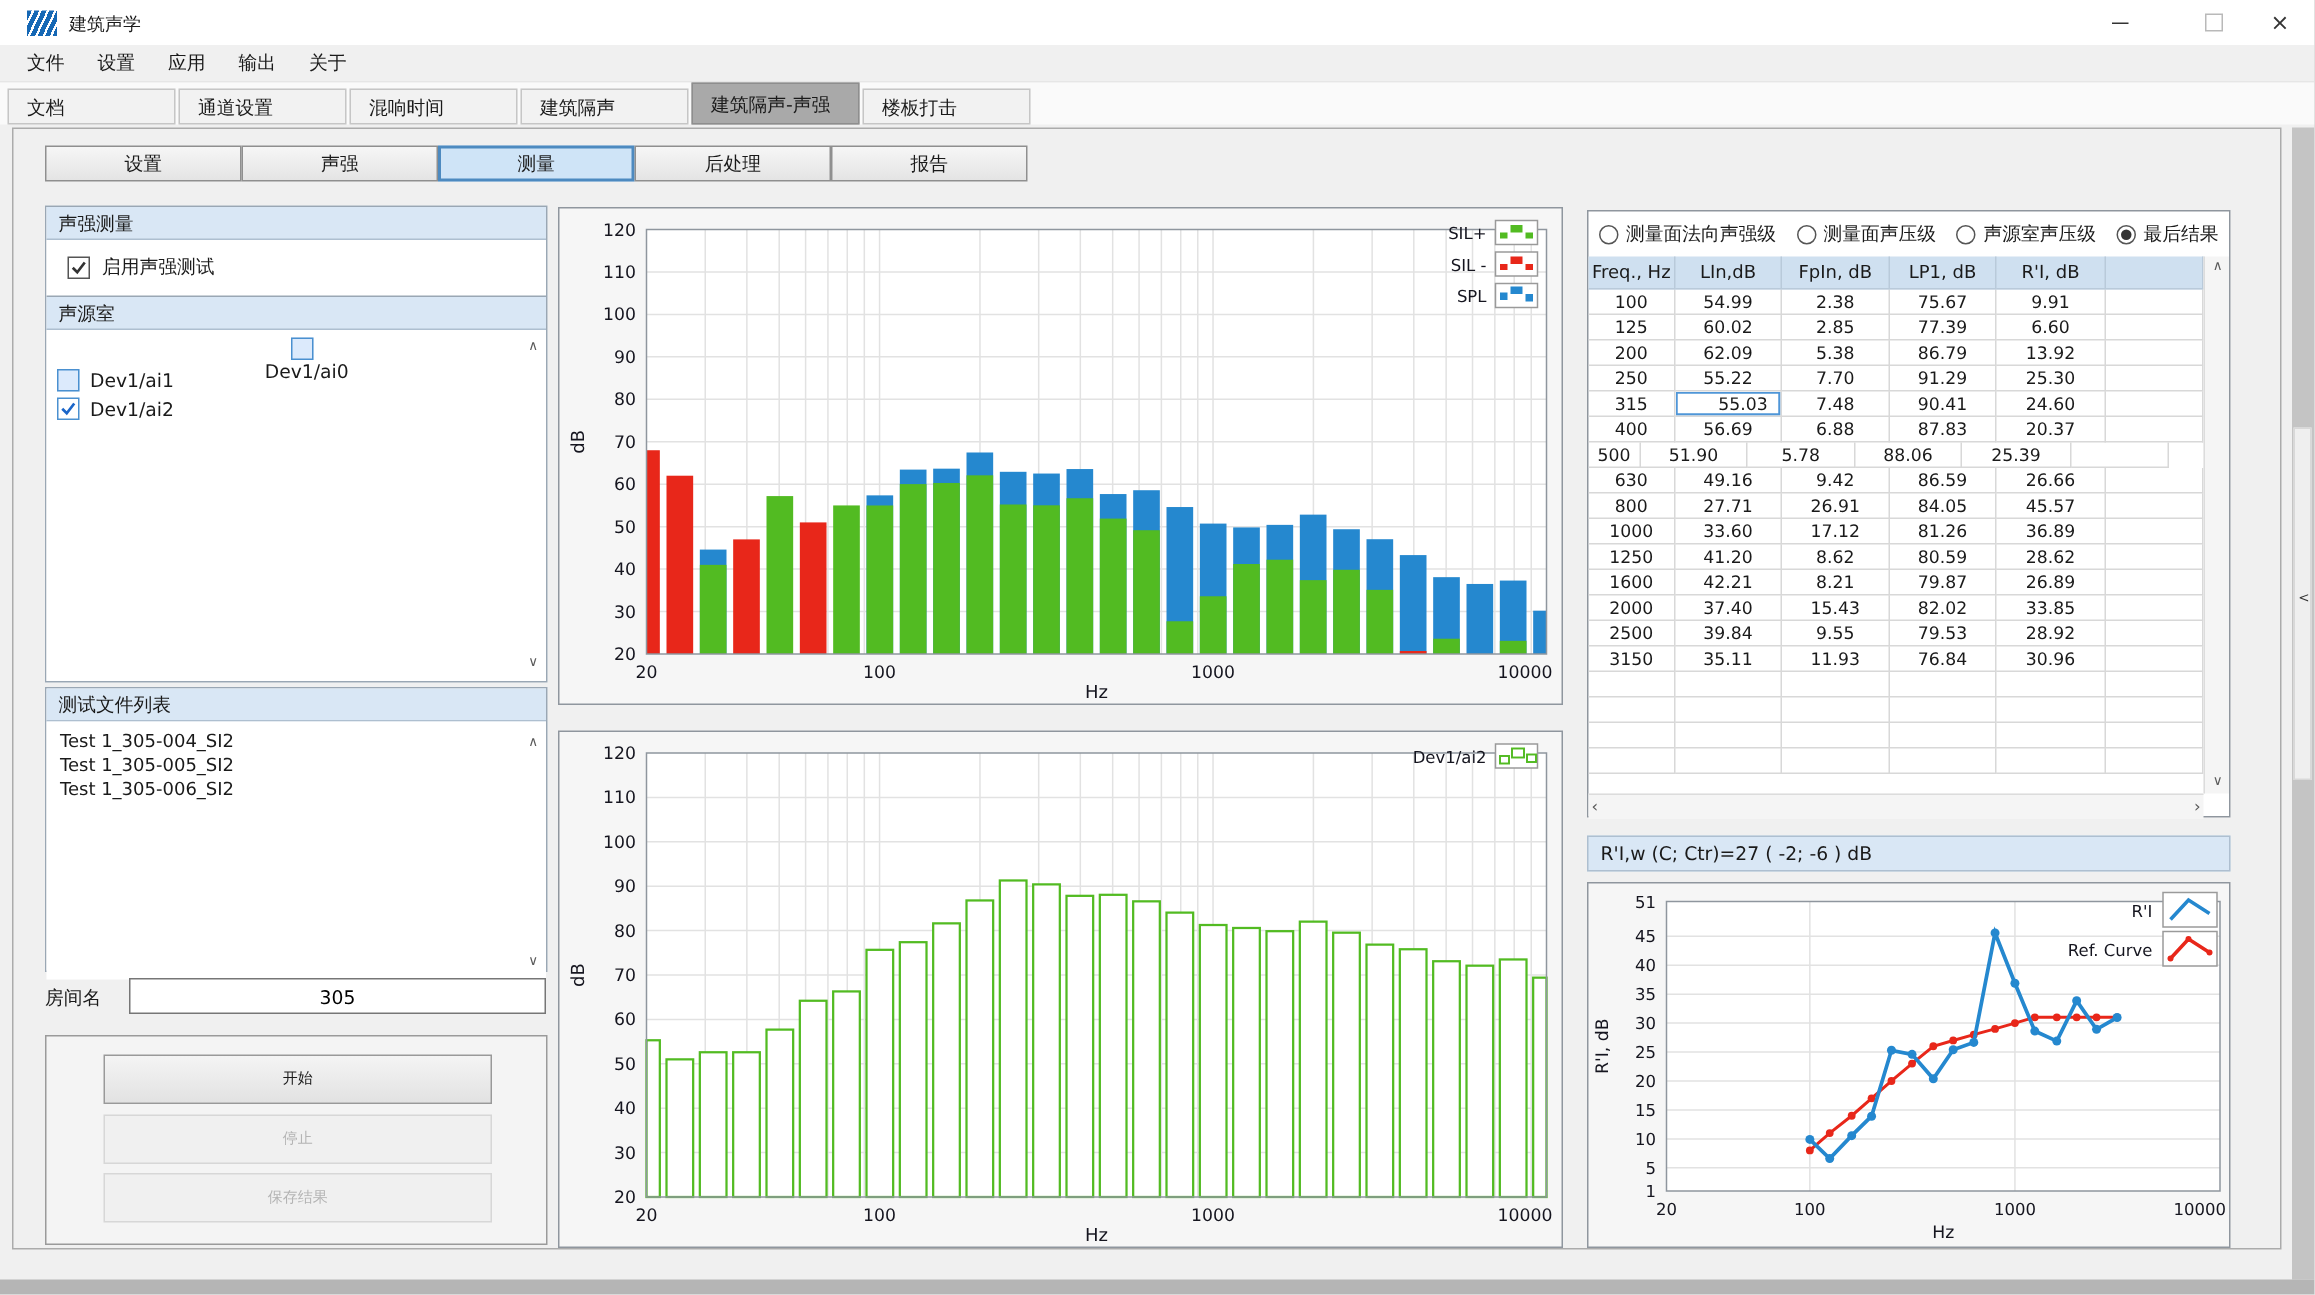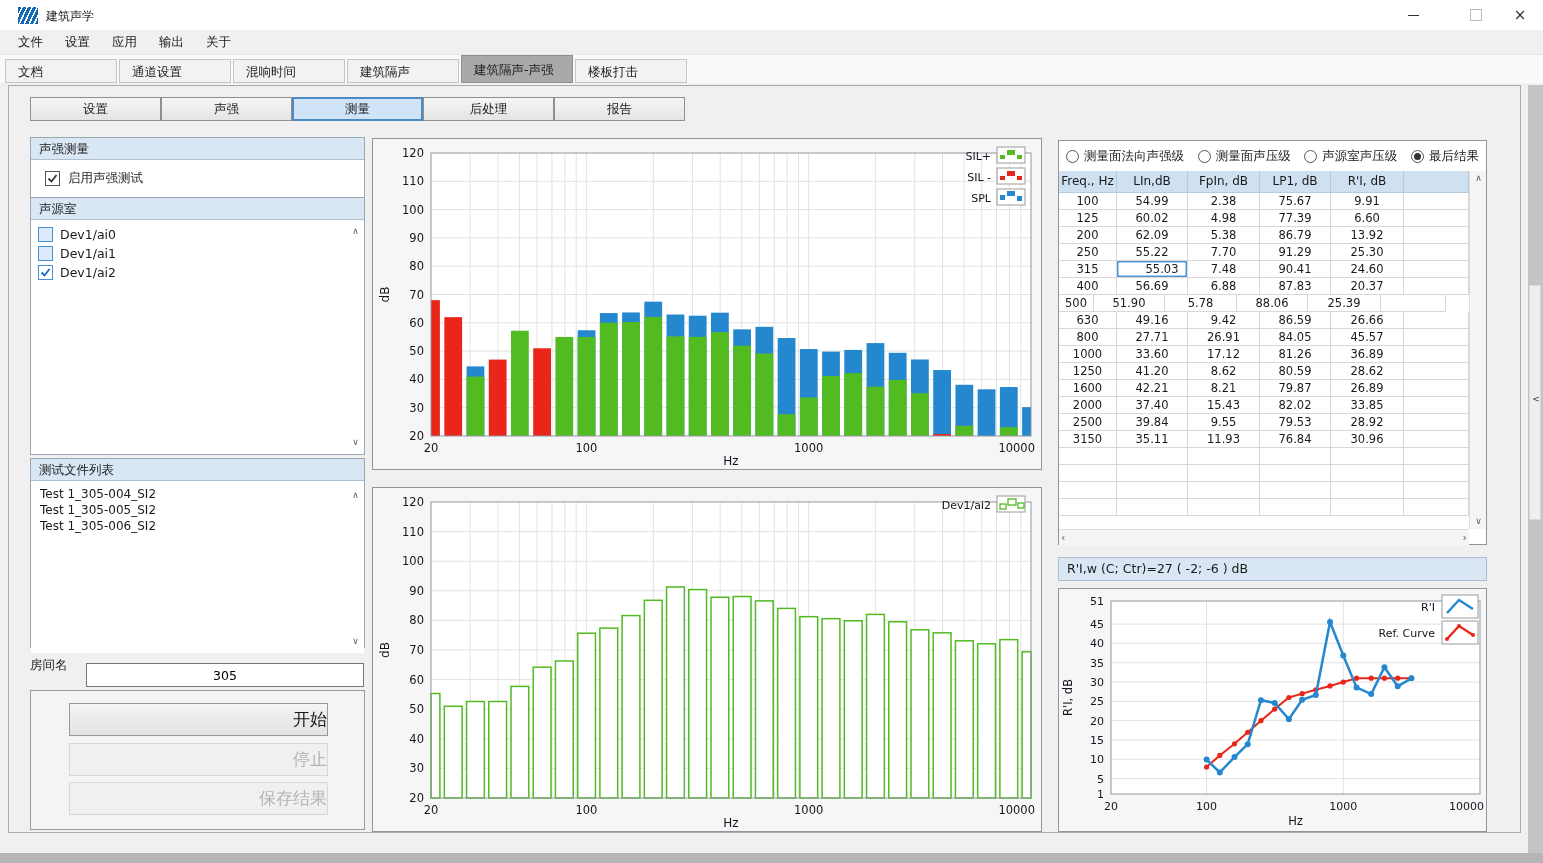--- a/index.html
+++ b/index.html
@@ -39,23 +39,23 @@
   .cbb.checked{background:#ffffff;}
   .cb-label{margin-left:8px;font-size:12.5px;}
   .listbox{position:relative;background:#fff;overflow:hidden;}
   .ch-item{display:flex;align-items:center;height:19px;padding-left:7px;font-size:12.5px;}
   .ch-item .cb-label{margin-left:7px;}
   .file-item{height:16px;line-height:16px;padding-left:9px;font-size:12px;}
   .file-list-pad{padding-top:5px;}
   .sc-arrow{position:absolute;right:1px;width:15px;height:15px;text-align:center;font-size:9px;color:#5a5a5a;line-height:15px;}
   .room-row{position:absolute;left:0;top:515px;width:335px;height:26px;}
   .room-label{position:absolute;left:0;top:5px;font-size:12.5px;}
-  .room-input{position:absolute;left:56px;top:11px;width:278px;height:24px;border:1px solid #767676;text-align:center;font-size:12.5px;font-family:inherit;background:#fff;box-sizing:border-box;}
+  .room-input{position:absolute;left:56px;top:0;width:278px;height:24px;border:1px solid #767676;text-align:center;font-size:12.5px;font-family:inherit;background:#fff;box-sizing:border-box;}
   .btn-box{position:absolute;left:0;top:553px;width:335px;height:140px;border:1px solid #9a9a9a;background:#f4f4f4;box-sizing:border-box;}
-  .big-btn{position:absolute;left:38px;width:259px;height:33px;text-align:right;line-height:31px;font-size:17px;
+  .big-btn{position:absolute;left:38px;width:259px;height:33px;text-align:center;line-height:31px;font-size:10px;
     background:linear-gradient(#f4f4f4,#e2e2e2);border:1px solid #999;box-sizing:border-box;}
   .big-btn.disabled{background:#f0f0f0;border-color:#d7d7d7;color:#b4b4b4;}
   
   .chart-panel{background:#f6f6f6;border:1px solid #8f969e;box-sizing:border-box;}
   #panel-top{left:372px;top:138px;width:670px;height:332px;}
   #panel-bottom{left:372px;top:487px;width:670px;height:345px;}
   #panel-rating{left:1058px;top:588px;width:429px;height:244px;}
   
   .results-panel{left:1058px;top:140px;width:429px;height:405px;background:#ffffff;border:1px solid #8f969e;box-sizing:border-box;}
   .radio-row{position:absolute;left:0;top:0;width:427px;height:30px;display:flex;align-items:center;justify-content:space-between;padding:0 7px;box-sizing:border-box;}
@@ -137,21 +137,21 @@
             <svg width="13" height="13" viewBox="0 0 13 13">
               <polyline points="2.5,6.5 5.5,9.5 10.5,3" fill="none" stroke="#333" stroke-width="1.8"></polyline>
             </svg>
           </span>
         <span class="cb-label">启用声强测试</span>
       </div>
       <div class="hdr">声源室</div>
       <div class="listbox" id="channel-list" style="height:234px;">
         <span class="sc-arrow" style="top:4px;">∧</span>
         <span class="sc-arrow" style="bottom:4px;">∨</span>
-      <div class="ch-item" style="padding-top: 5px;">
+      <div class="ch-item" style="padding-top: 5px; flex-direction: column;">
             <span class="cbb"></span>
             <span class="cb-label">Dev1/ai0</span>
           </div>
           <div class="ch-item">
             <span class="cbb"></span>
             <span class="cb-label">Dev1/ai1</span>
           </div>
           <div class="ch-item">
             <span class="cbb checked">
               <svg width="13" height="13" viewBox="0 0 13 13">
@@ -428,21 +428,21 @@
           <div class="td" style="width: 58px;">100</div>
           <div class="td" style="width: 71px;">54.99</div>
           <div class="td" style="width: 72px;">2.38</div>
           <div class="td" style="width: 71px;">75.67</div>
           <div class="td" style="width: 73px;">9.91</div>
           <div class="td" style="width: 65px;"></div>
         </div>
         <div class="tr">
           <div class="td" style="width: 58px;">125</div>
           <div class="td" style="width: 71px;">60.02</div>
-          <div class="td" style="width: 72px;">4.98</div>
+          <div class="td" style="width: 72px;">2.85</div>
           <div class="td" style="width: 71px;">77.39</div>
           <div class="td" style="width: 73px;">6.60</div>
           <div class="td" style="width: 65px;"></div>
         </div>
         <div class="tr">
           <div class="td" style="width: 58px;">200</div>
           <div class="td" style="width: 71px;">62.09</div>
           <div class="td" style="width: 72px;">5.38</div>
           <div class="td" style="width: 71px;">86.79</div>
           <div class="td" style="width: 73px;">13.92</div>

